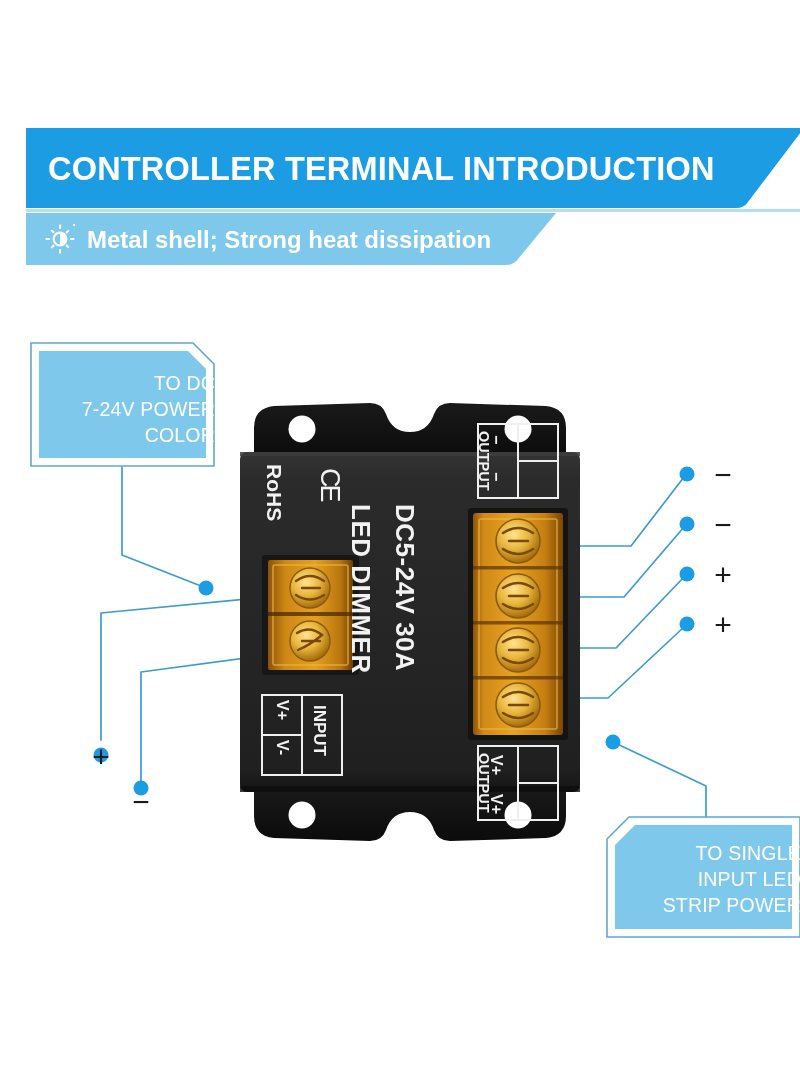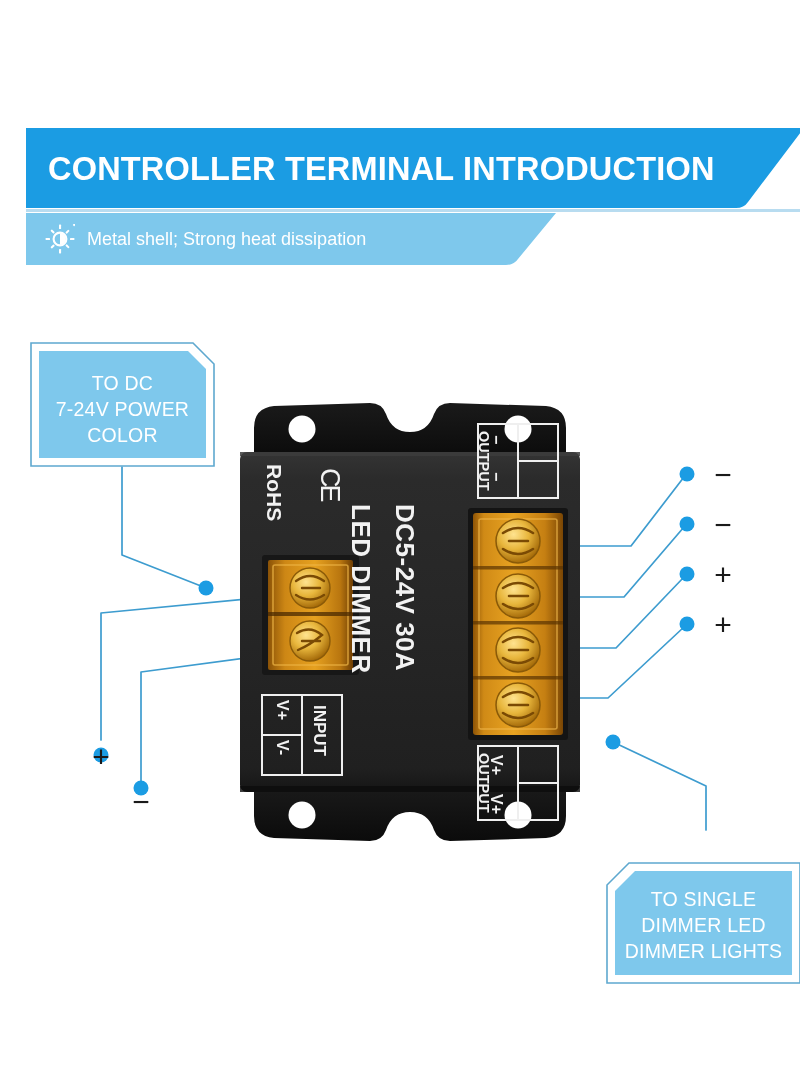--- a/index.html
+++ b/index.html
@@ -71,56 +71,55 @@
     width: 30px;
     height: 30px;
   }
   .subheader-text {
     position: absolute;
     left: 71px;
     top: 224px;
     height: 31px;
     line-height: 31px;
     color: #ffffff;
-    font-size: 18px;
-    font-weight: 400;
+    font-size: 24px;
+    font-weight: 700;
     white-space: nowrap;
   }
 
   
   .callout {
     position: absolute;
   }
   .callout svg { display: block; position: absolute; left:0; top:0; }
   .callout .callout-text {
     position: absolute;
     left: 0;
     width: 100%;
-    text-align: center;
+    text-align: right;
     color: #ffffff;
     font-size: 19.5px;
     font-weight: 400;
     line-height: 26px;
     letter-spacing: 0.2px;
   }
   #callout-power {
     left: 14px;
     top: 342px;
     width: 185px;
     height: 125px;
   }
   #callout-power .callout-text {
     top: 28px;
   }
   #callout-strip {
     left: 590px;
     top: 816px;
     width: 195px;
     height: 122px;
-    margin-top: 46px;
   }
   #callout-strip .callout-text {
     top: 24px;
   }
 
   
   .leaders {
     position: absolute;
     left: 0; top: 0;
     width: 800px;
@@ -391,18 +390,18 @@
     </div>
   </div>
 
   <div class="callout" id="callout-strip">
     <svg width="195" height="122" viewBox="0 0 195 122" xmlns="http://www.w3.org/2000/svg">
       <path d="M23,1 L194,1 L194,121 L1,121 L1,23 Z" fill="#ffffff" stroke="#5ea8cf" stroke-width="1.6"></path>
       <path d="M29,9 L186,9 L186,113 L9,113 L9,29 Z" fill="#7ec8ec"></path>
     </svg>
     <div class="callout-text">
       <span>TO SINGLE</span><br>
-      <span>DIMMER LED</span><br>
-      <span>DIMMER LIGHTS</span>
+      <span>INPUT LED</span><br>
+      <span>STRIP POWER</span>
     </div>
   </div>
 
 </div>
 
 </body></html>

